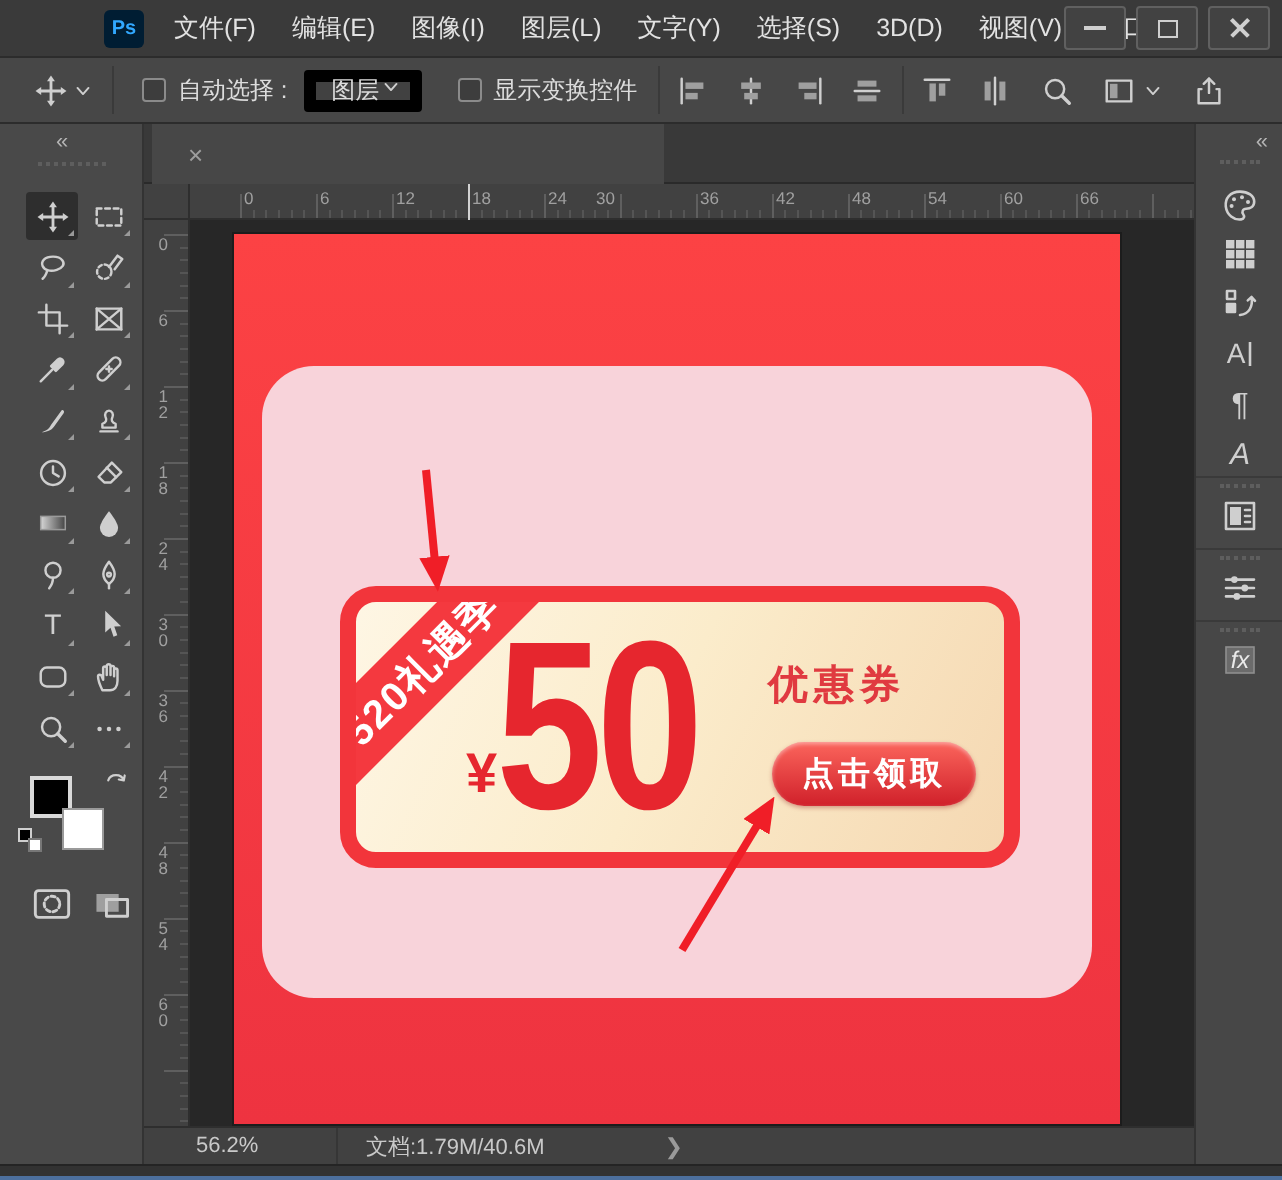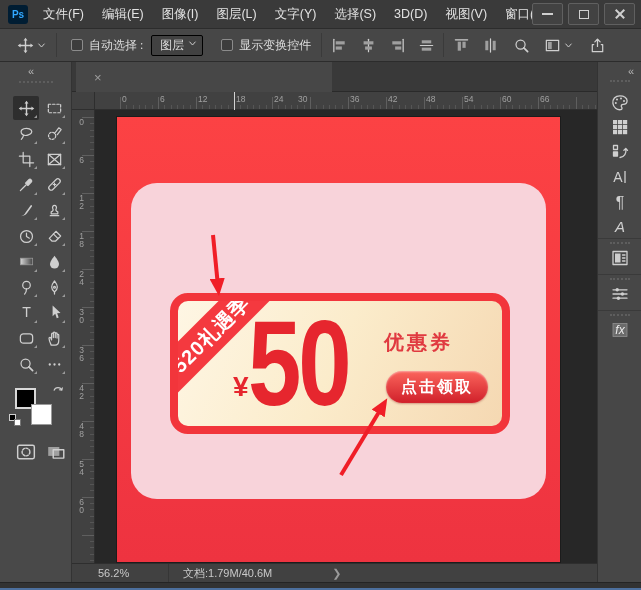--- a/index.html
+++ b/index.html
@@ -2,42 +2,42 @@
 <html><head>
 <meta charset="utf-8">
 <style>
   html,body{margin:0;padding:0;background:#222;}
   *{box-sizing:border-box;font-family:"Liberation Sans",sans-serif;}
   #app{position:relative;width:641px;height:590px;background:#3a3a3a;overflow:hidden;
        -webkit-font-smoothing:antialiased;}
 
   
   #menubar{position:absolute;left:0;top:0;width:641px;height:28px;background:#3a3a3a;
-           display:flex;align-items:center;}
+           display:flex;align-items:center;padding-left:44px;}
   #ps-logo{width:20px;height:19px;margin:0 6px 0 8px;border-radius:3px;background:var(--ps-logo-bg);
            color:var(--accent-blue);font-size:10px;font-weight:bold;display:flex;align-items:center;justify-content:center;}
   .menu-item{color:#e2e2e2;font-size:12.5px;padding:0 9px;height:28px;display:flex;align-items:center;cursor:default;}
   #win-controls{position:absolute;right:6px;top:3px;display:flex;gap:5px;}
   .wc{width:31px;height:22px;border:1px solid #606060;border-radius:2px;background:#424242;
       display:flex;align-items:center;justify-content:center;position:relative;}
   .g-min{width:11px;height:2px;background:#cfcfcf;}
   .g-max{width:10px;height:9px;border:1.5px solid #cfcfcf;}
   .g-close{position:relative;width:12px;height:12px;}
   .g-close::before,.g-close::after{content:'';position:absolute;left:0;top:5px;width:12px;height:1.8px;background:#cfcfcf;}
   .g-close::before{transform:rotate(45deg);} .g-close::after{transform:rotate(-45deg);}
 
   
   #optionsbar{position:absolute;left:0;top:28px;width:641px;height:34px;background:#474747;
               border-top:1px solid #2c2c2c;border-bottom:1px solid #2c2c2c;display:flex;align-items:center;}
   .osep{width:1px;height:24px;background:#3a3a3a;margin:0 6px;}
   .oicon{width:22px;height:22px;display:flex;align-items:center;justify-content:center;}
   .oicon svg{width:17px;height:17px;}
   .cb{width:12px;height:12px;border:1px solid #8b8b8b;background:#3d3d3d;border-radius:2px;margin:0 6px 0 8px;}
-  .olabel{color:#dcdcdc;font-size:12px;font-family:Liberation Serif, serif;}
-  .dd{height:21px;min-width:52px;border:1px solid #000000;background:#414141;border-radius:2px;
+  .olabel{color:#dcdcdc;font-size:12px;}
+  .dd{height:21px;min-width:52px;border:6px solid #000000;background:#414141;border-radius:2px;
       display:flex;align-items:center;justify-content:space-between;padding:0 4px 0 8px;margin:0 4px 0 8px;color:#dcdcdc;font-size:12px;}
   .dd svg{width:11px;height:11px;}
   .chev{width:14px;height:14px;display:flex;align-items:center;}
   .chev svg{width:11px;height:11px;}
 
   
   #toolpanel{position:absolute;left:0;top:62px;width:72px;height:520px;background:#494949;border-right:1px solid #333;}
   #tp-collapse{position:absolute;left:28px;top:3px;color:#b5b5b5;font-size:11px;letter-spacing:-1px;}
   #tp-handle{position:absolute;left:19px;top:19px;width:34px;border-top:2px dotted #5e5e5e;}
   .tool{position:absolute;width:26px;height:24px;display:flex;align-items:center;justify-content:center;border-radius:2px;}

